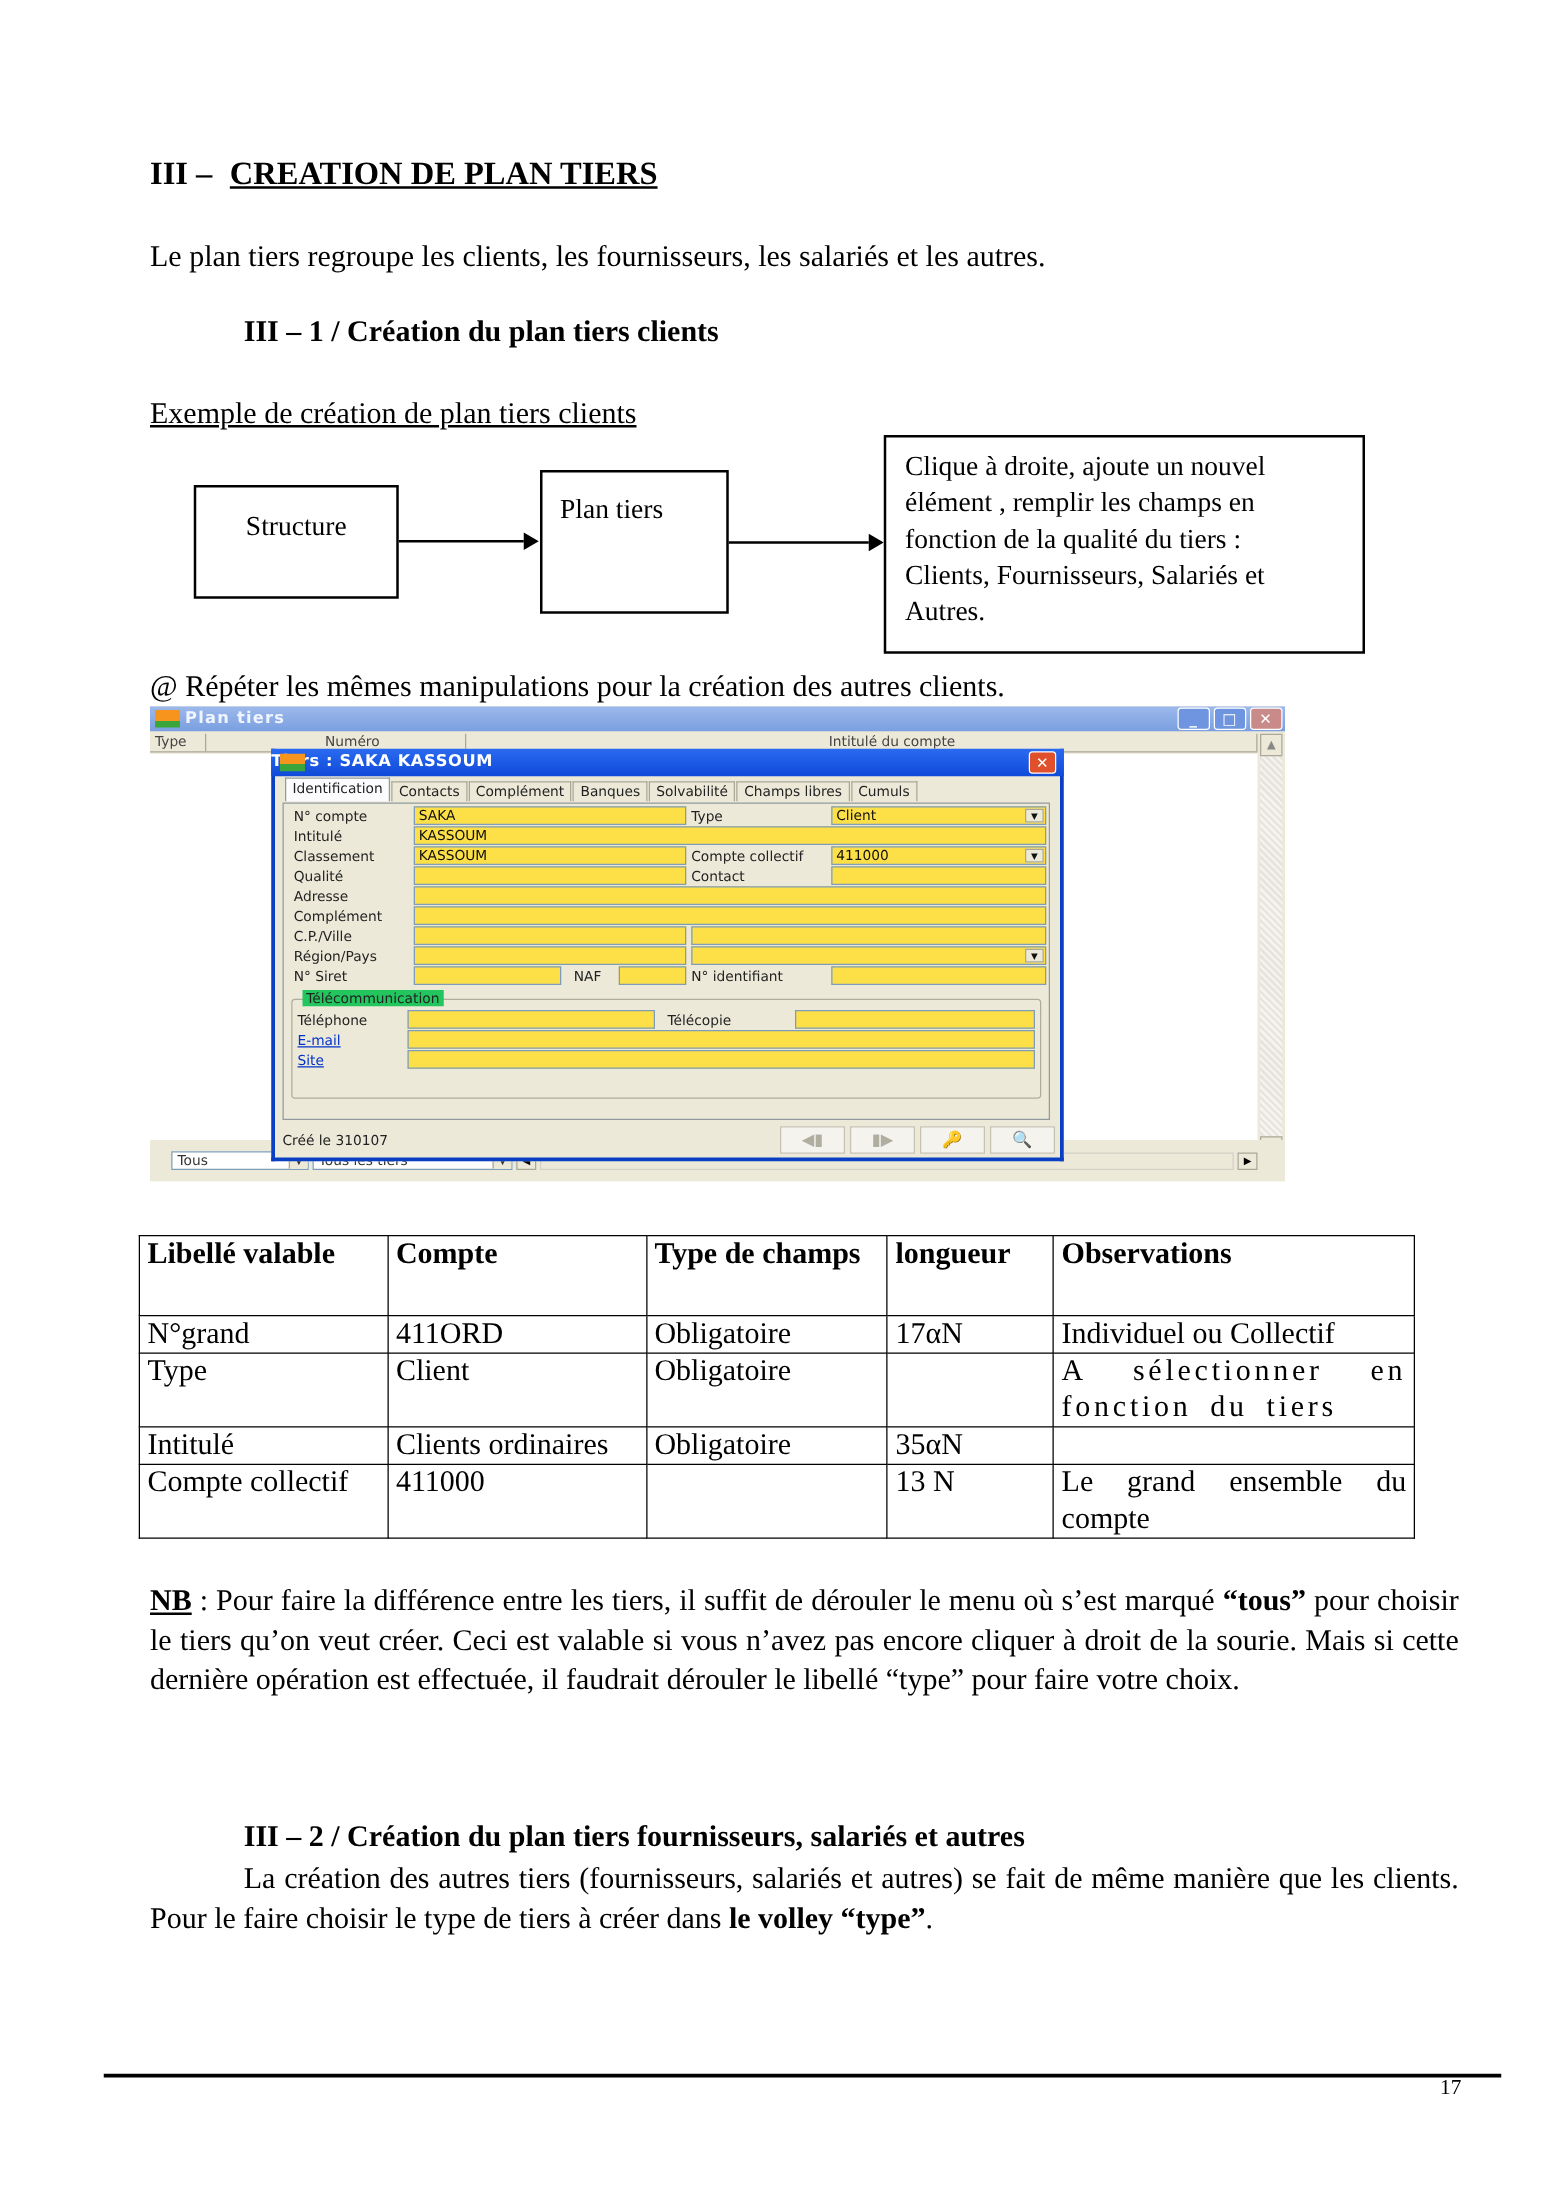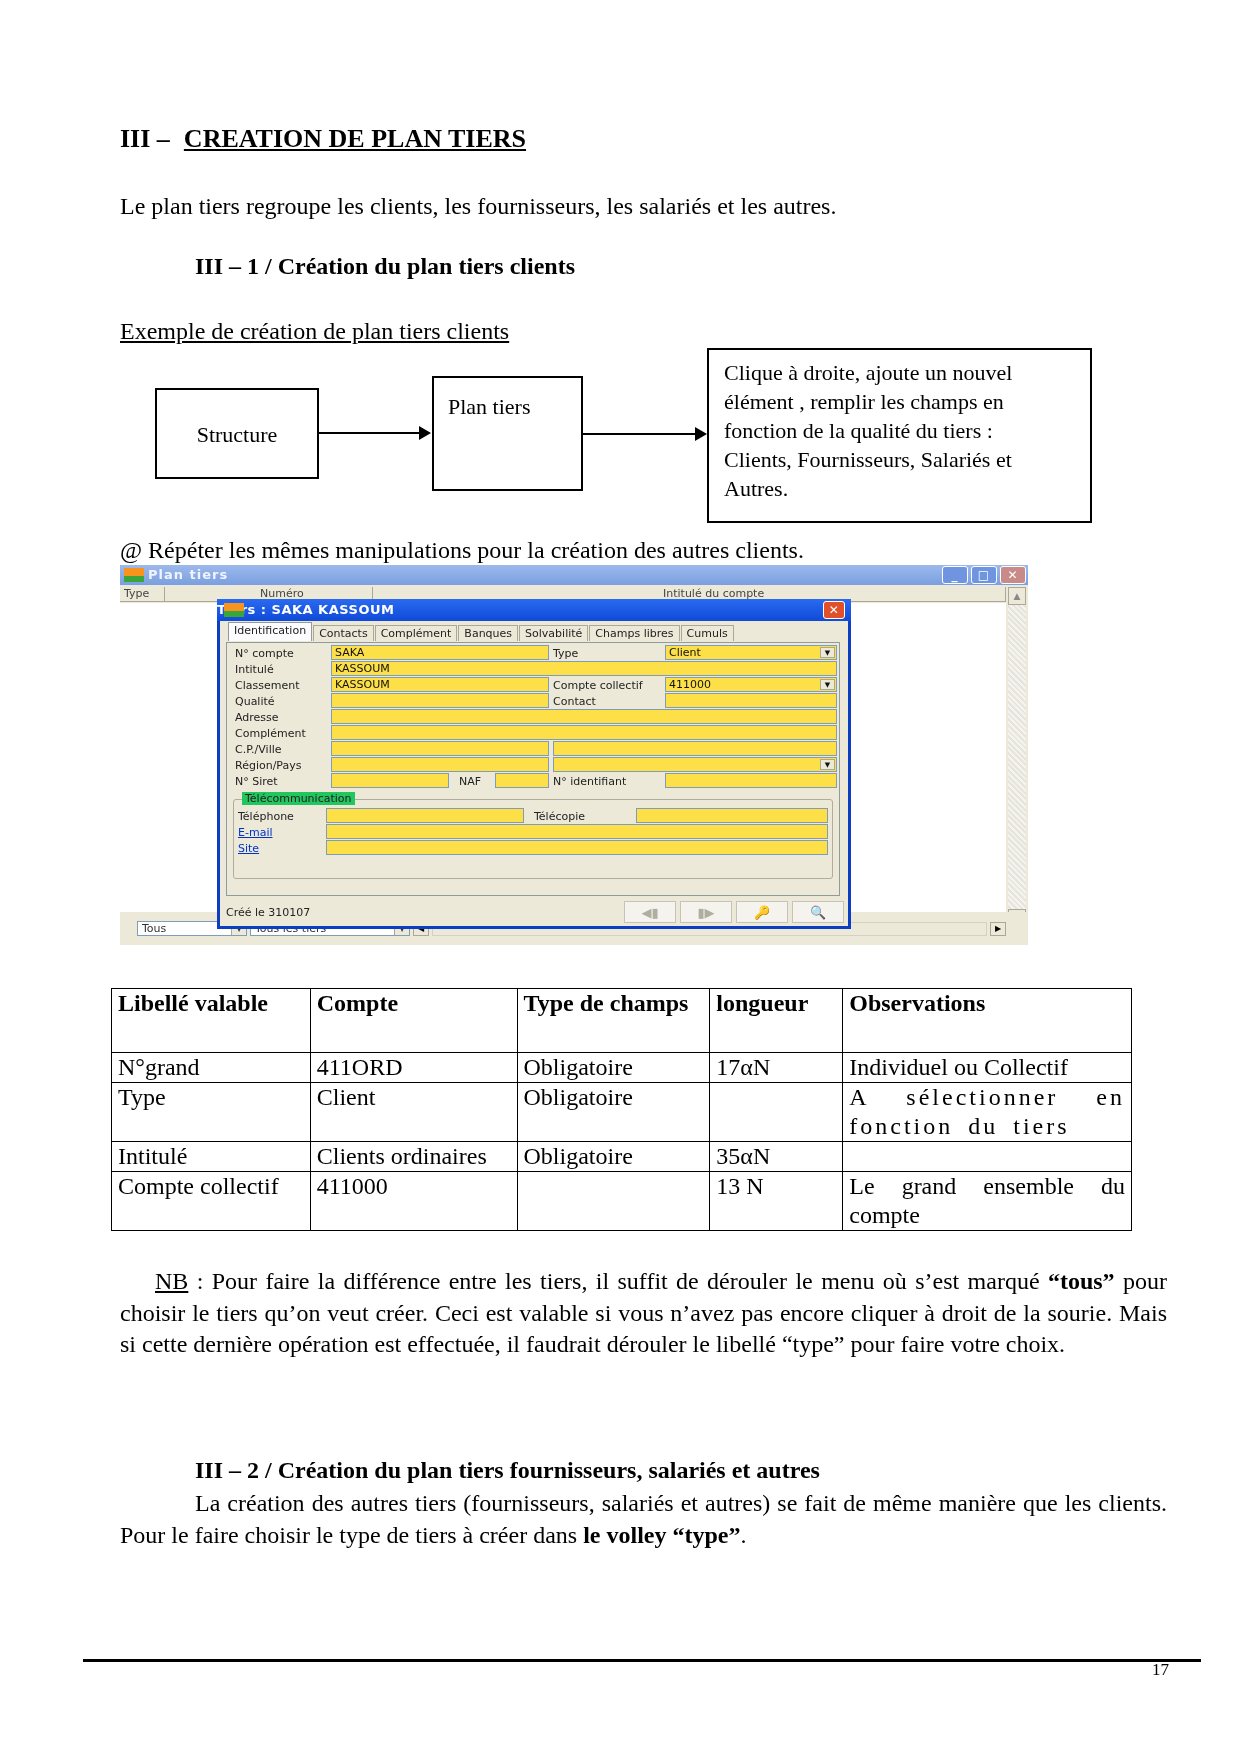--- a/index.html
+++ b/index.html
@@ -55,37 +55,37 @@
   .dlg-btns { position: absolute; right: 4px; bottom: 3px; display: flex; gap: 4px; }
   .ibtn { width: 52px; height: 22px; border: 1px solid #c6c3b5; background: #f4f3ee; display: flex; align-items: center; justify-content: center; font-size: 13px; }
   .ibtn.disabled { color: #b0ae9f; }
 
   
   table.tb { position: absolute; left: 111px; top: 988px; width: 1021px; border-collapse: collapse; font-size: 24px; line-height: 29px; }
   table.tb td, table.tb th { border: 1.5px solid #000; vertical-align: top; padding: 0 6px; text-align: left; }
   table.tb th { font-weight: bold; height: 64px; }
 
   .nb { left: 120px; top: 1266px; width: 1047px; text-align: justify; font-size: 24px; line-height: 31.5px; }
-  .nb .nbl { font-weight: normal; text-decoration: underline; margin-left: 35px; }
+  .nb .nbl { font-weight: bold; text-decoration: underline; }
   .h-sub2 { left: 195px; top: 1457px; font-weight: bold; font-size: 24px; }
   .para2 { left: 120px; top: 1488px; width: 1047px; font-size: 24px; line-height: 31.5px; text-align: justify; }
   .footer-line { left: 83px; top: 1659px; width: 1118px; height: 3px; background: #000; }
   .page-num { left: 1152px; top: 1660px; font-size: 17px; }
 </style>
 </head>
 <body>
 
 <div class="abs h-main">
   <span>III –</span><span class="u">CREATION DE PLAN TIERS</span>
 </div>
 <div class="abs serif24 para1">Le plan tiers regroupe les clients, les fournisseurs, les salariés et les autres.</div>
 <div class="abs h-sub">III – 1 / Création du plan tiers clients</div>
 <div class="abs serif24 ex-title">Exemple de création de plan tiers clients</div>
 
-<div class="fbox serif24" style="left:155px;top:388px;width:164px;height:91px;text-align:center;padding-top:30px;font-size:22px;">
+<div class="fbox serif24" style="left:155px;top:388px;width:164px;height:91px;text-align:center;padding-top:16px;font-size:22px;">
   <span>Structure</span>
 </div>
 <div class="arrow-line" style="left:319px;top:432px;width:100px;"></div>
 <div class="arrow-head" style="left:419px;top:426px;"></div>
 <div class="fbox serif24" style="left:432px;top:376px;width:151px;height:115px;padding:14px 0 0 14px;font-size:22px;">
   <span>Plan tiers</span>
 </div>
 <div class="arrow-line" style="left:583px;top:433px;width:112px;"></div>
 <div class="arrow-head" style="left:695px;top:427px;"></div>
 <div class="fbox" style="left:707px;top:348px;width:385px;height:175px;padding:8px 0 0 15px;font-size:22px;line-height:29px;">

